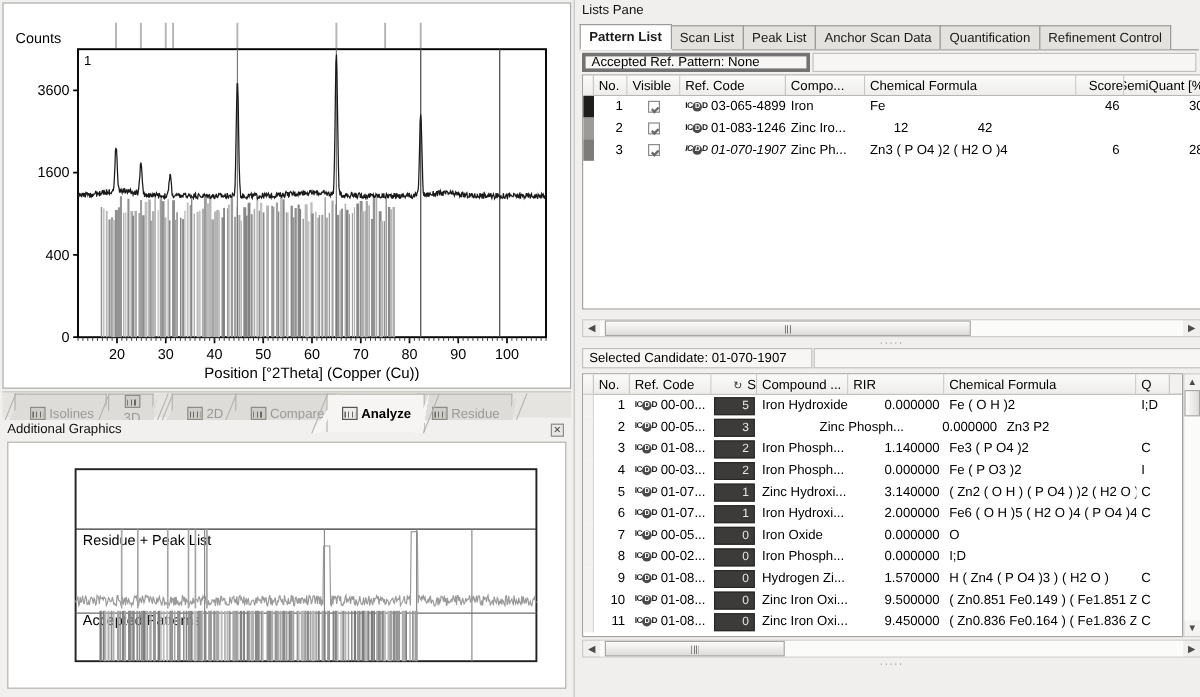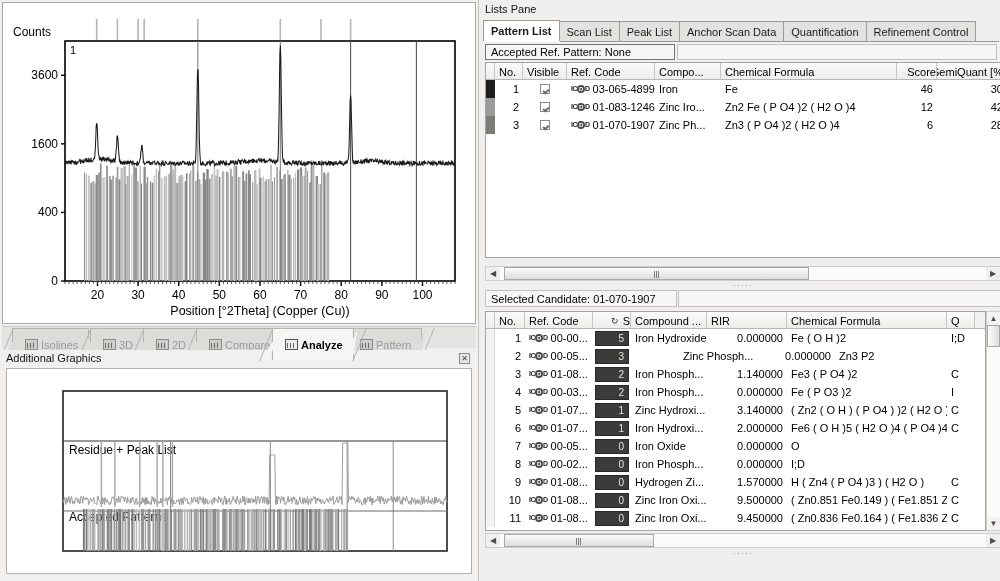--- a/index.html
+++ b/index.html
@@ -119,21 +119,21 @@
     box-shadow: 0 1px 0 0 #fff;
   }
 
   
   #accept-bar {
     position:absolute; left:4px; top:43px; width:516px; height:18px;
     background:#f3f2f0; border-bottom:1px solid #cecccaa;
   }
   #accept-box {
     position:absolute; left:2px; top:1px; width:190px; height:16px;
-    border:1px solid #737373; background:#f7f6f4;
+    border:3px solid #737373; background:#f7f6f4;
     display:flex; align-items:center; padding-left:5px; font-size:11px;
   }
   #accept-box2 {
     position:absolute; left:194px; top:1px; right:2px; height:16px;
     border:1px solid #c2c0bc; background:#f7f6f4;
   }
 
   
   .grid { position:absolute; background:#fff; border:1px solid #a5a3a0; overflow:hidden; }
   .grid-head {
@@ -501,21 +501,21 @@
       </div>
     </div>
 
     <div id="chart-tabs">
       <div class="ctab" style="left:10px;">
         <span class="ctab-ico">
             <i></i>
           </span>
         <span>Isolines</span>
       </div>
-      <div class="ctab" style="left:88px;">
+      <div class="ctab" style="left:88px;flex-direction:column;">
         <span class="ctab-ico">
             <i></i>
           </span>
         <span>3D</span>
       </div>
       <div class="ctab" style="left:141px;">
         <span class="ctab-ico">
             <i></i>
           </span>
         <span>2D</span>
@@ -529,21 +529,21 @@
       <div class="ctab active" style="left:270px;">
         <span class="ctab-ico">
             <i></i>
           </span>
         <span>Analyze</span>
       </div>
       <div class="ctab" style="left:345px;">
         <span class="ctab-ico">
             <i></i>
           </span>
-        <span>Pattern</span>
+        <span>Residue</span>
       </div>
     </div>
 
     <div id="addgfx">
       <div id="addgfx-title">Additional Graphics</div>
       <div id="addgfx-close">✕</div>
       <div id="addgfx-body">
         <svg id="addchart" width="464" height="204" viewBox="0 0 464 204">
             <rect x="56" y="22" width="384" height="160" fill="#fff" stroke="#222" stroke-width="1.6"></rect>
             <line x1="56" y1="72" x2="440" y2="72" stroke="#333" stroke-width="1"></line>
@@ -744,31 +744,30 @@
             <div class="sel-marker" style="background: rgb(157, 155, 152);"></div>
             <div class="gc right" style="width: 28px; flex: 0 0 auto;">2</div>
             <div class="gc center" style="width: 44px; flex: 0 0 auto;">
               <span class="chk"></span>
             </div>
             <div class="gc" style="width: 88px; flex: 0 0 auto;">
               <span class="icdd">IC<b>D</b>D</span>
               <span>01-083-1246</span>
             </div>
             <div class="gc " style="width: 66px; flex: 0 0 auto;">Zinc Iro...</div>
-            <div class="gc " style="width: 176px; flex: 0 0 auto;">Zn2 Fe ( P O4 )2 ( H2 O )4</div>
             <div class="gc right" style="width: 40px; flex: 0 0 auto;">12</div>
             <div class="gc right" style="width: 70px; flex: 0 0 auto;">42</div>
           </div>
           <div class="grow">
             <div class="sel-marker" style="background: rgb(126, 124, 121);"></div>
             <div class="gc right" style="width: 28px; flex: 0 0 auto;">3</div>
             <div class="gc center" style="width: 44px; flex: 0 0 auto;">
               <span class="chk"></span>
             </div>
-            <div class="gc" style="width: 88px; flex: 0 0 auto;">
+            <div class="gc" style="width: 88px; flex: 0 0 auto; font-style: italic;">
               <span class="icdd">IC<b>D</b>D</span>
               <span>01-070-1907</span>
             </div>
             <div class="gc " style="width: 66px; flex: 0 0 auto;">Zinc Ph...</div>
             <div class="gc " style="width: 176px; flex: 0 0 auto;">Zn3 ( P O4 )2 ( H2 O )4</div>
             <div class="gc right" style="width: 40px; flex: 0 0 auto;">6</div>
             <div class="gc right" style="width: 70px; flex: 0 0 auto;">28</div>
           </div>
         </div>
     </div>

